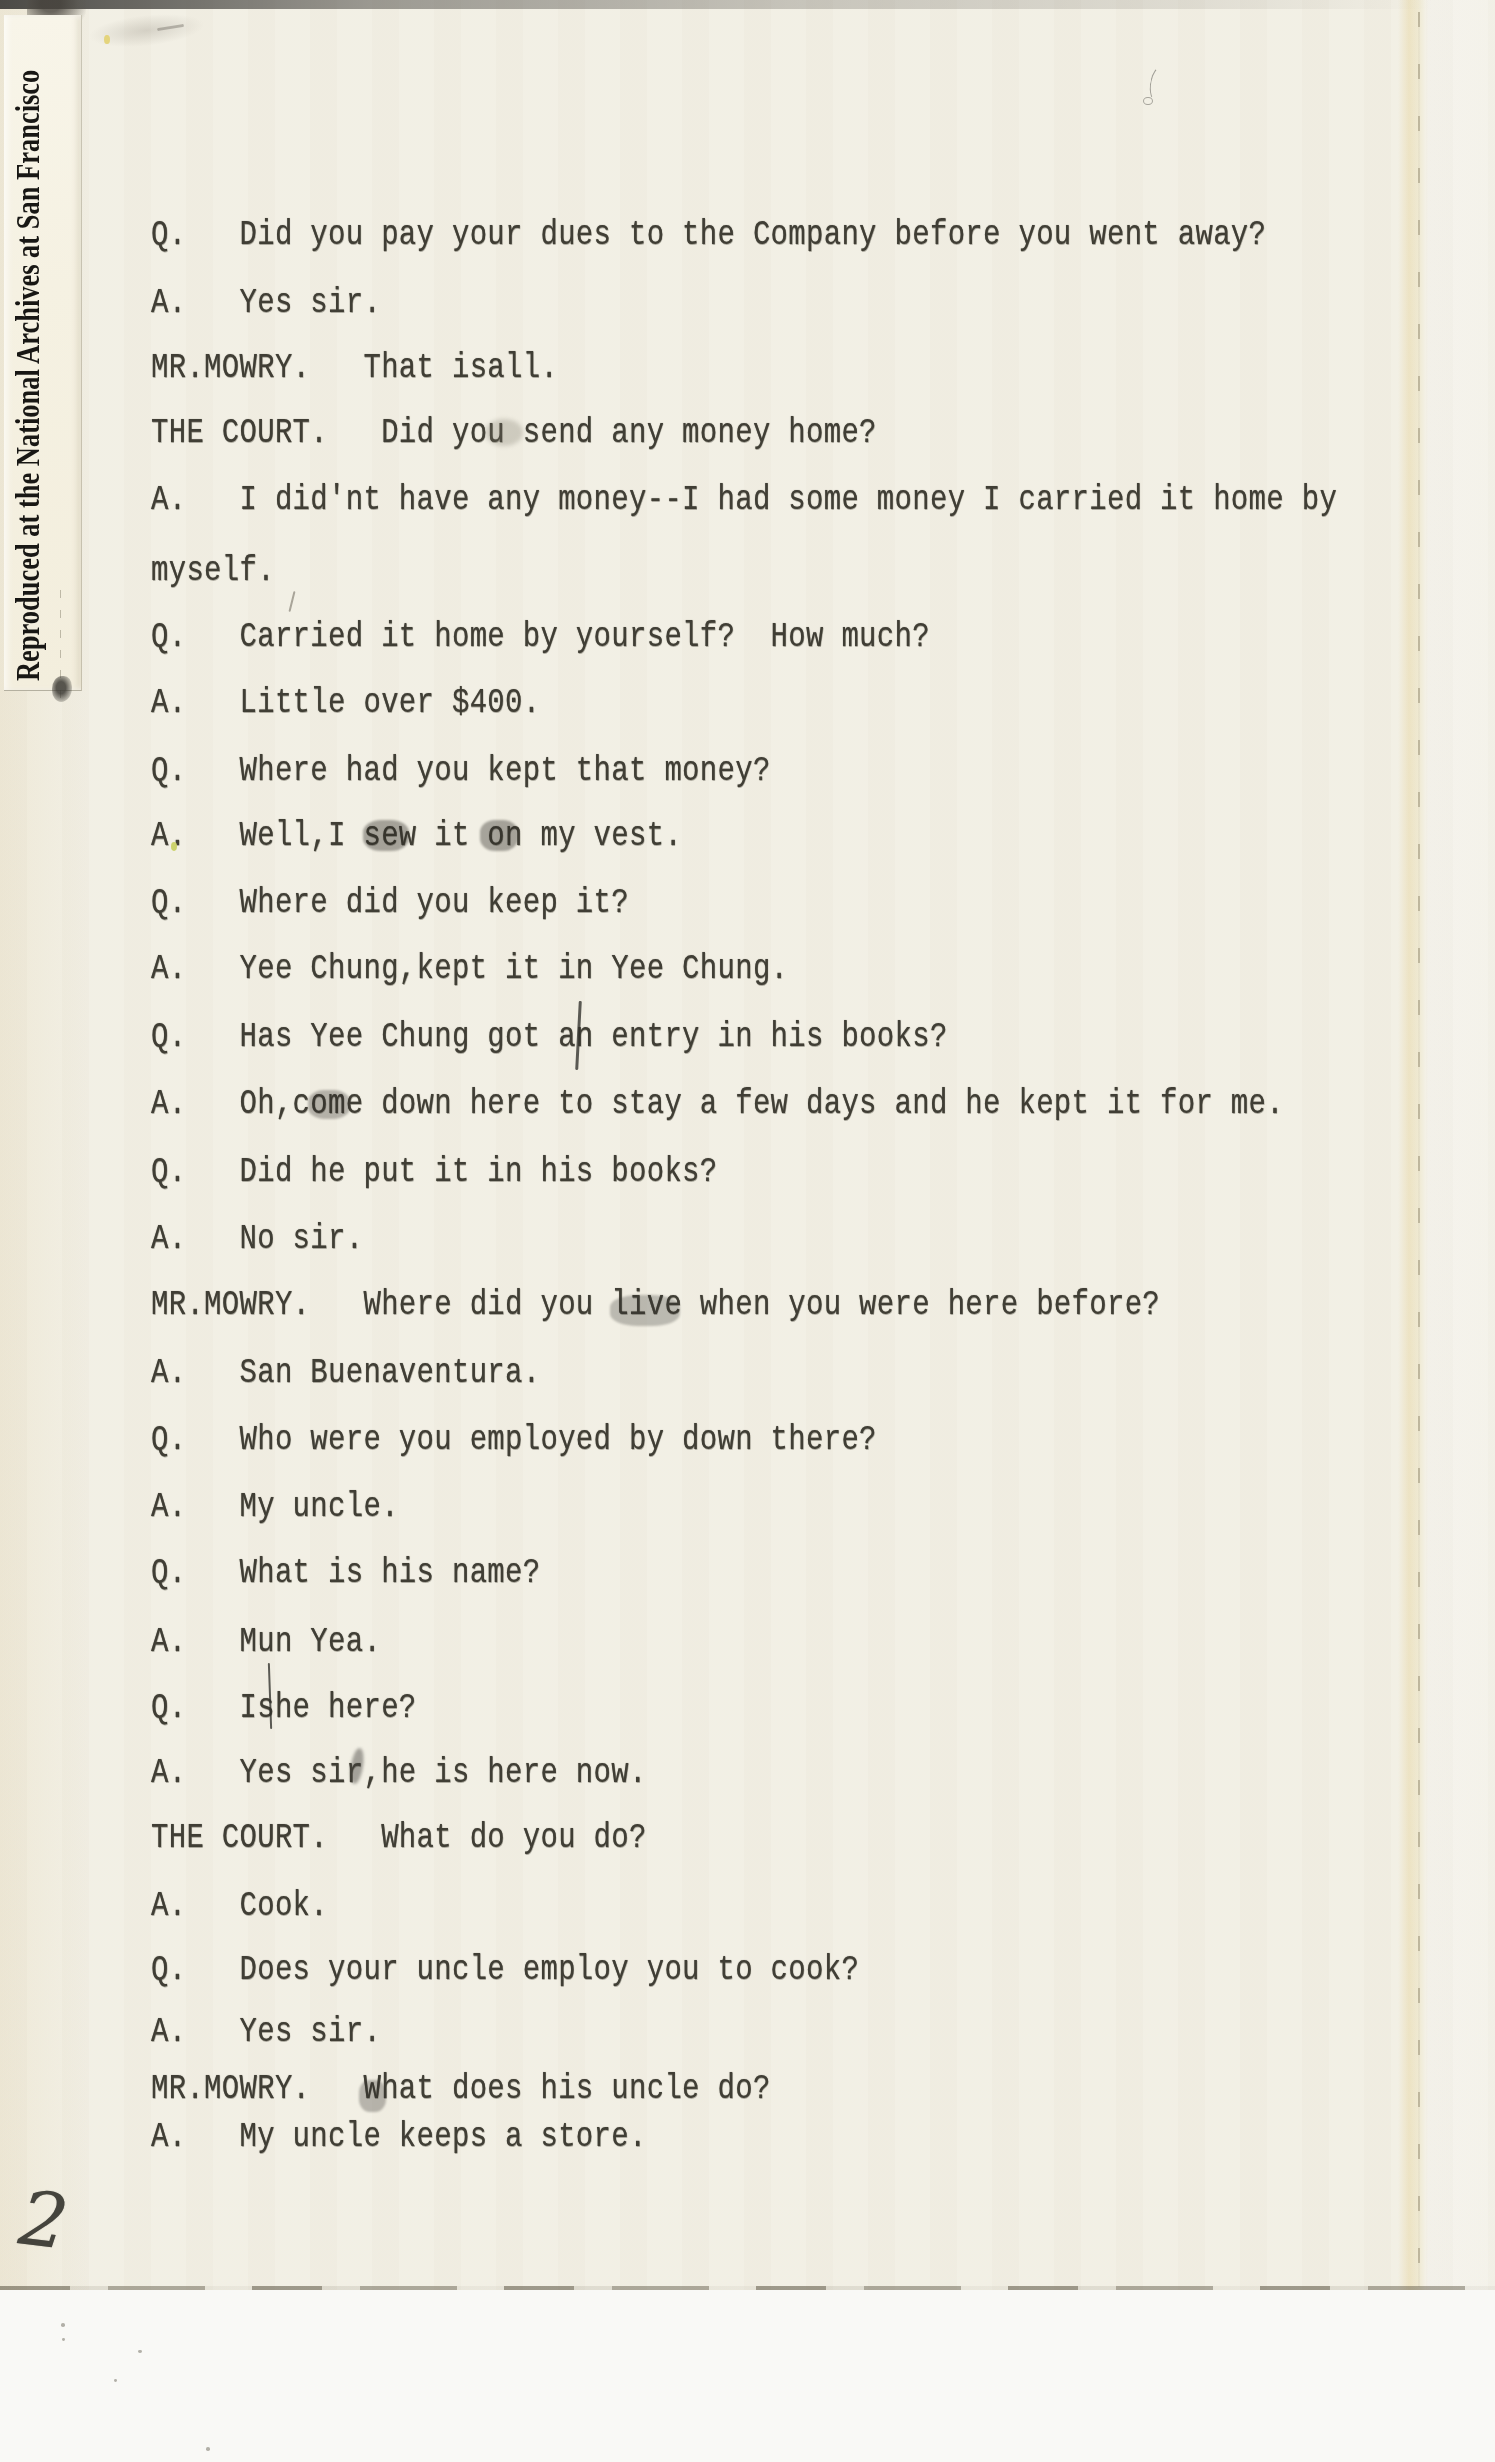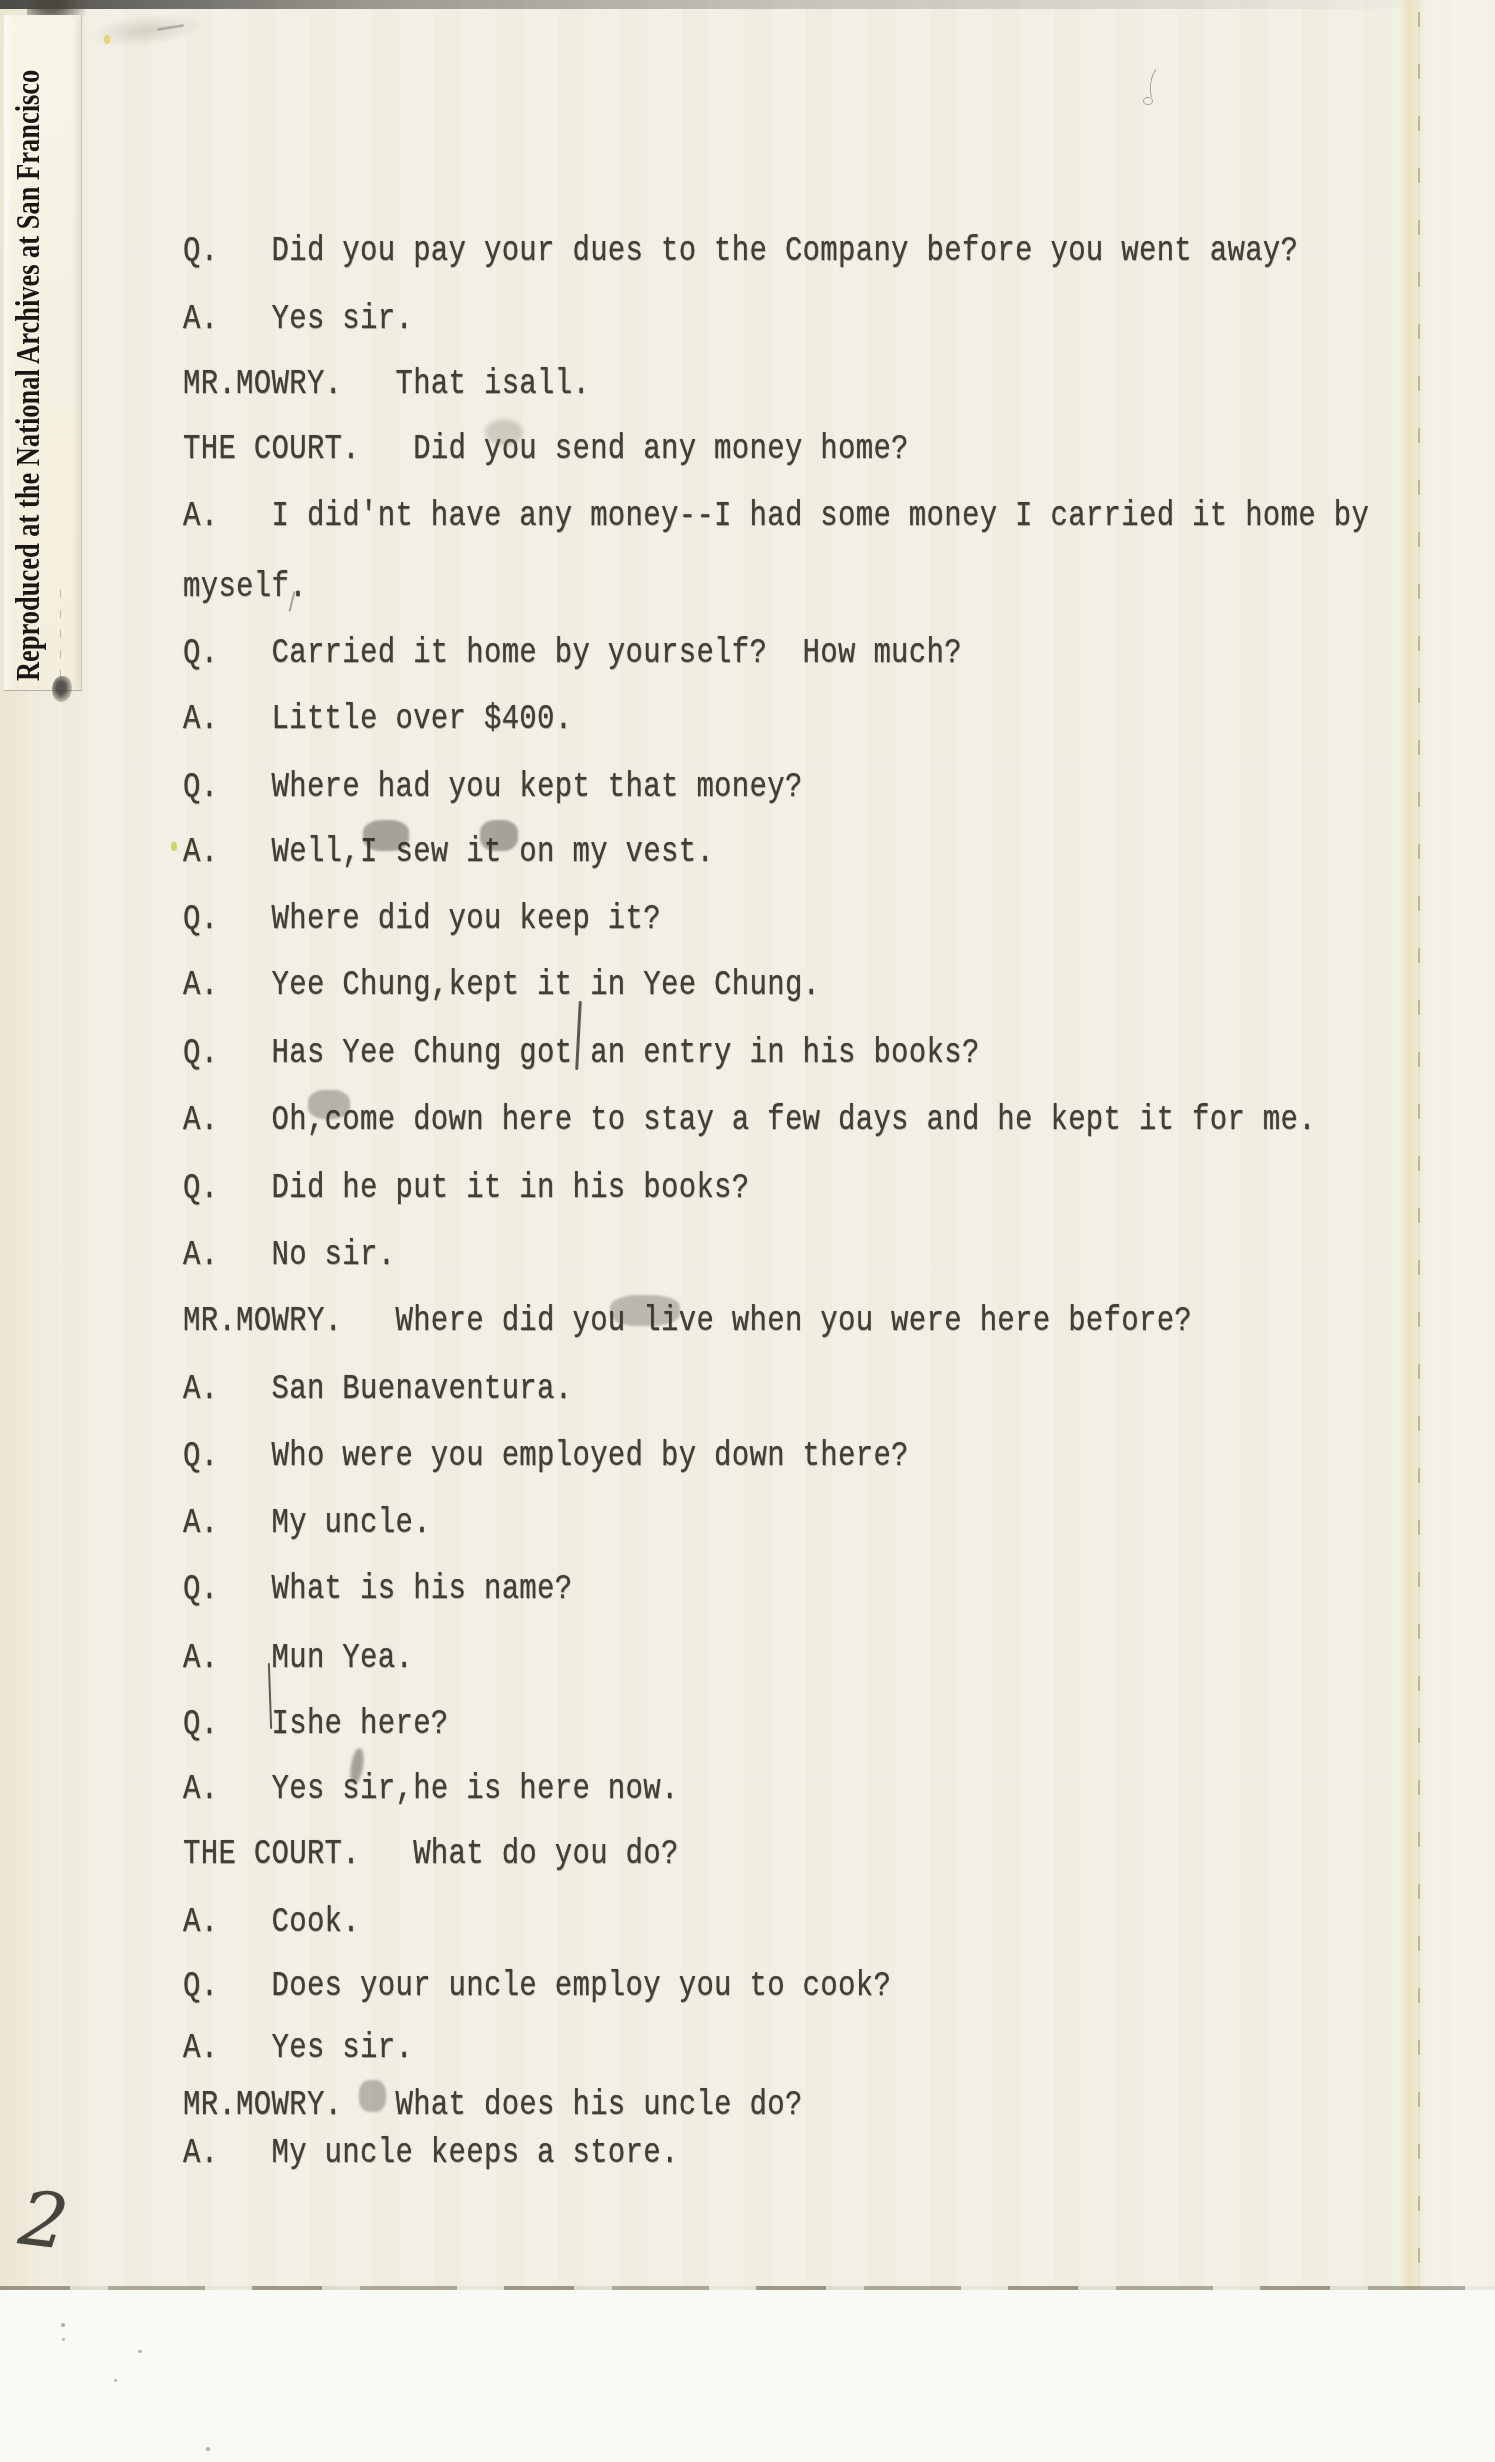--- a/index.html
+++ b/index.html
@@ -34,21 +34,21 @@
     box-shadow:inset 3.5px 0 5.9px rgba(255,255,255,0.65), inset -4.7px 0 5.3px rgba(160,150,120,0.18);}
   .sticker-blob{position:absolute;left:48px;top:661px;width:20px;height:26px;border-radius:55% 45% 60% 50%;
     background:radial-gradient(ellipse at 45% 45%,rgba(60,58,52,0.85) 30%,rgba(60,58,52,0.25) 70%,rgba(60,58,52,0) 90%);}
   .sticker-dashline{position:absolute;left:56px;top:575px;width:1.8px;height:113px;
     background:repeating-linear-gradient(180deg,rgba(110,104,84,0.4) 0 8.2px,rgba(110,104,84,0) 8.2px 20px);}
   .archive-label{position:absolute;left:9.4px;top:681px;width:650px;height:54px;
     transform-origin:0 0;transform:rotate(-90deg) scale(0.98,1.24);
     font-family:"Liberation Serif","DejaVu Serif",serif;font-weight:700;font-size:27px;
     letter-spacing:0px;color:#181714;white-space:nowrap;}
   
-  #transcript{position:absolute;left:0;top:16px;width:1295px;height:2290px;margin-left:32px;}
+  #transcript{position:absolute;left:0;top:0;width:1295px;height:2290px;}
   .tline{position:absolute;left:151px;white-space:pre;
     font-family:"Liberation Mono","DejaVu Sans Mono",monospace;font-size:29px;
     color:#403e35;letter-spacing:0.3px;
     transform:scaleY(1.18);transform-origin:0 0;
     text-shadow:0 0 0.9px rgba(62,60,50,0.55), 0.4px 0.4px 0.3px rgba(62,60,50,0.35);}
   
   .page-number{position:absolute;left:20px;top:2176px;
     font-family:"DejaVu Serif","Liberation Serif",serif;font-style:italic;font-size:75px;
     color:#45443d;transform:rotate(7deg);text-shadow:0 0 0.9px rgba(69,68,61,0.5);}
   

